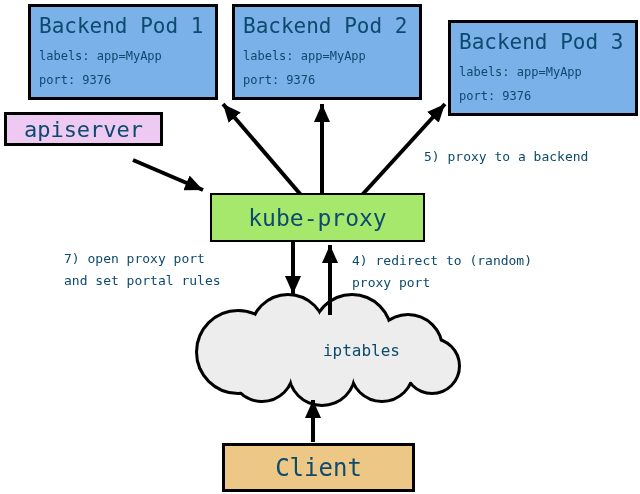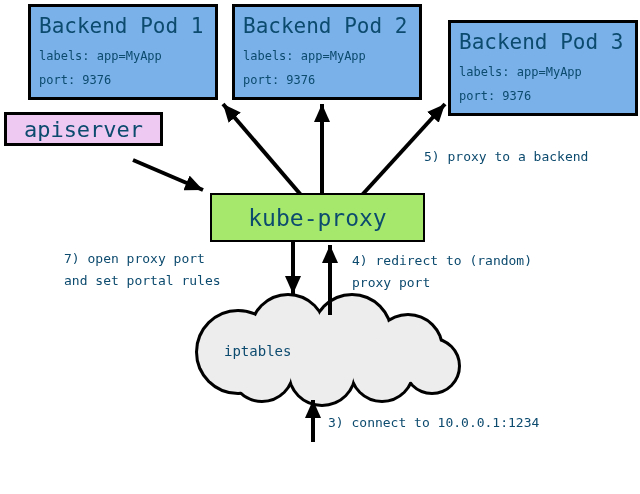--- a/index.html
+++ b/index.html
@@ -22,22 +22,22 @@
   .note{
     position:absolute;font-weight:normal;font-size:13px;line-height:22px;
     white-space:pre-line;
   }
   #note-1{left:8px;top:176px;line-height:26px;}
   #note-2{left:64px;top:248px;}
   #note-4{left:352px;top:250px;}
   #note-5{left:424px;top:146px;}
   #note-3{left:328px;top:412px;}
   #iptables-label{
-    position:absolute;left:224px;top:341px;width:160px;text-align:left;
-    font-size:14px;line-height:20px;
+    position:absolute;left:240px;top:341px;width:160px;text-align:right;
+    font-size:16px;line-height:20px;
   }
 </style>
 </head>
 <body>
 
 <div id="stage">
 
   <svg id="arrow-layer" viewBox="0 0 640 494" xmlns="http://www.w3.org/2000/svg">
     <defs>
       <marker id="ah" markerUnits="userSpaceOnUse" markerWidth="18" markerHeight="16" refX="18" refY="8" orient="auto">
@@ -84,22 +84,24 @@
     <div class="pod-line">labels: app=MyApp</div>
     <div class="pod-line">port: 9376</div>
   </div>
 
   <div class="box label-box" id="apiserver-box" style="background: rgb(238, 202, 242);">
     <span>apiserver</span>
   </div>
   <div class="box label-box" id="kube-proxy-box" style="background: rgb(166, 232, 108);">
     <span>kube-proxy</span>
   </div>
+  <div class="box label-box" id="client-box" style="background: rgb(237, 199, 133);">
+    <span>Client</span>
+  </div>
 
   <div id="iptables-label">iptables</div>
 
   <div class="note" id="note-2">7) open proxy port
 and set portal rules</div>
-  <div class="note" id="note-3">3) connect to 10.0.0.1:1234</div>
   <div class="note" id="note-4">4) redirect to (random)
 proxy port</div>
   <div class="note" id="note-5">5) proxy to a backend</div>
 </div>
 
 </body></html>

